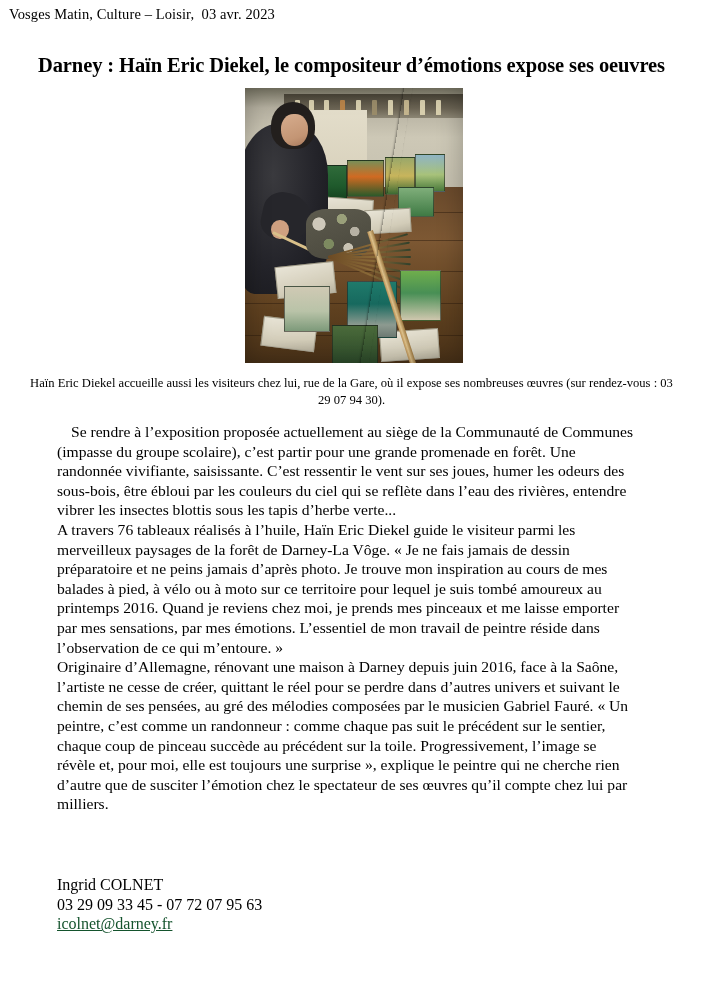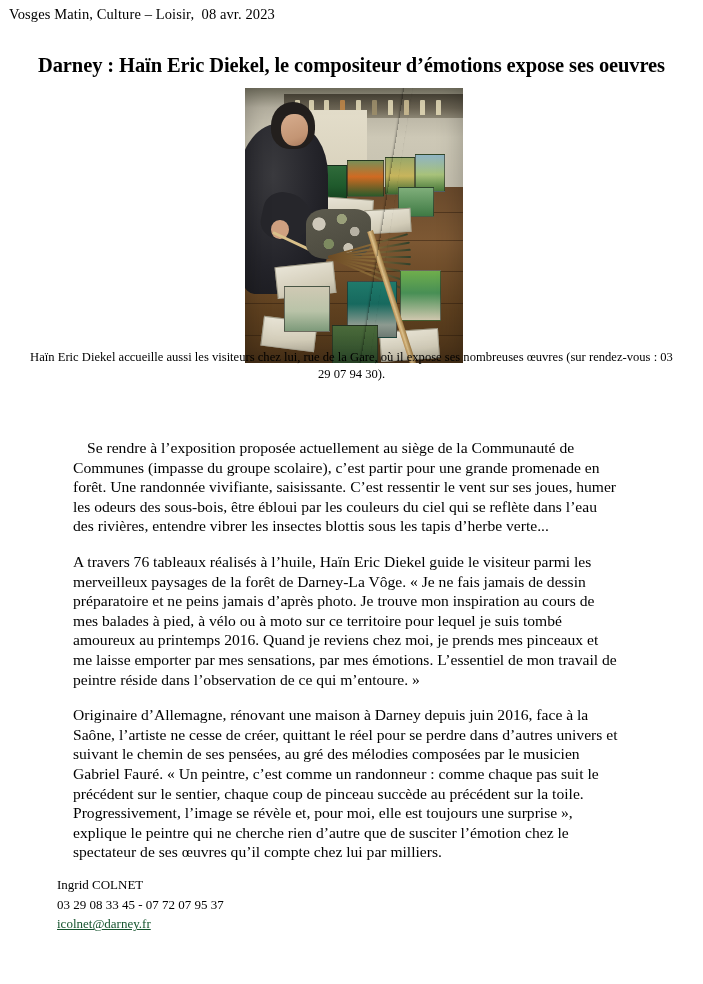--- a/index.html
+++ b/index.html
@@ -219,67 +219,67 @@
     position: absolute; inset: 0;
     box-shadow: inset 0 0 26px rgba(0,0,0,0.28);
     pointer-events: none;
   }
 
   
   .caption {
     position: absolute;
     left: 30px;
     right: 30px;
-    top: 349px;
+    top: 375px;
     text-align: center;
     font-size: 12.6px;
     line-height: 16.5px;
   }
 
   
   .body-block {
     position: absolute;
     left: 57px;
     top: 422px;
     width: 580px;
     font-size: 15.6px;
     line-height: 19.6px;
     text-align: left;
   }
   .body-block p {
-    margin: 16px;
+    margin: 0;
   }
   .body-block p.indent {
     text-indent: 14px;
   }
   .spacer {
     height: 19.6px;
   }
 
   .signature {
     position: absolute;
     left: 57px;
     top: 875px;
     width: 580px;
-    font-size: 13px;
+    font-size: 16px;
     line-height: 19.6px;
   }
   .signature div { white-space: pre; }
   .email-link {
     color: #14532d;
     text-decoration: underline;
     cursor: pointer;
   }
 </style>
 </head>
 <body>
 
 <div class="page">
 
-  <div class="source-line">Vosges Matin, Culture – Loisir,  08 avr. 2023</div>
+  <div class="source-line">Vosges Matin, Culture – Loisir,  03 avr. 2023</div>
 
   <h1 class="headline">Darney : Haïn Eric Diekel, le compositeur d’émotions expose ses oeuvres</h1>
 
   <div class="photo-wrap">
     <div class="photo">
       <div class="ph-wall"></div>
       <div class="ph-shelf">
         <span class="ph-shelf-obj" style="left:6%"></span>
         <span class="ph-shelf-obj" style="left:14%"></span>
         <span class="ph-shelf-obj" style="left:22%"></span>
@@ -352,17 +352,17 @@
 
   <div class="body-block">
     <p class="indent">Se rendre à l’exposition proposée actuellement au siège de la Communauté de Communes (impasse du groupe scolaire), c’est partir pour une grande promenade en forêt. Une randonnée vivifiante, saisissante. C’est ressentir le vent sur ses joues, humer les odeurs des sous-bois, être ébloui par les couleurs du ciel qui se reflète dans l’eau des rivières, entendre vibrer les insectes blottis sous les tapis d’herbe verte...</p>
     <p>A travers 76 tableaux réalisés à l’huile, Haïn Eric Diekel guide le visiteur parmi les merveilleux paysages de la forêt de Darney-La Vôge. « Je ne fais jamais de dessin préparatoire et ne peins jamais d’après photo. Je trouve mon inspiration au cours de mes balades à pied, à vélo ou à moto sur ce territoire pour lequel je suis tombé amoureux au printemps 2016. Quand je reviens chez moi, je prends mes pinceaux et me laisse emporter par mes sensations, par mes émotions. L’essentiel de mon travail de peintre réside dans l’observation de ce qui m’entoure. »</p>
     <p>Originaire d’Allemagne, rénovant une maison à Darney depuis juin 2016, face à la Saône, l’artiste ne cesse de créer, quittant le réel pour se perdre dans d’autres univers et suivant le chemin de ses pensées, au gré des mélodies composées par le musicien Gabriel Fauré. « Un peintre, c’est comme un randonneur : comme chaque pas suit le précédent sur le sentier, chaque coup de pinceau succède au précédent sur la toile. Progressivement, l’image se révèle et, pour moi, elle est toujours une surprise », explique le peintre qui ne cherche rien d’autre que de susciter l’émotion chez le spectateur de ses œuvres qu’il compte chez lui par milliers.</p>
     <div class="spacer"></div>
   </div>
 
   <div class="signature">
     <div>Ingrid COLNET</div>
-    <div>03 29 08 33 45 - 07 72 07 95 37</div>
+    <div>03 29 09 33 45 - 07 72 07 95 63</div>
     <div><a class="email-link" href="#">icolnet@darney.fr</a></div>
   </div>
 
 </div>
 
 </body></html>

